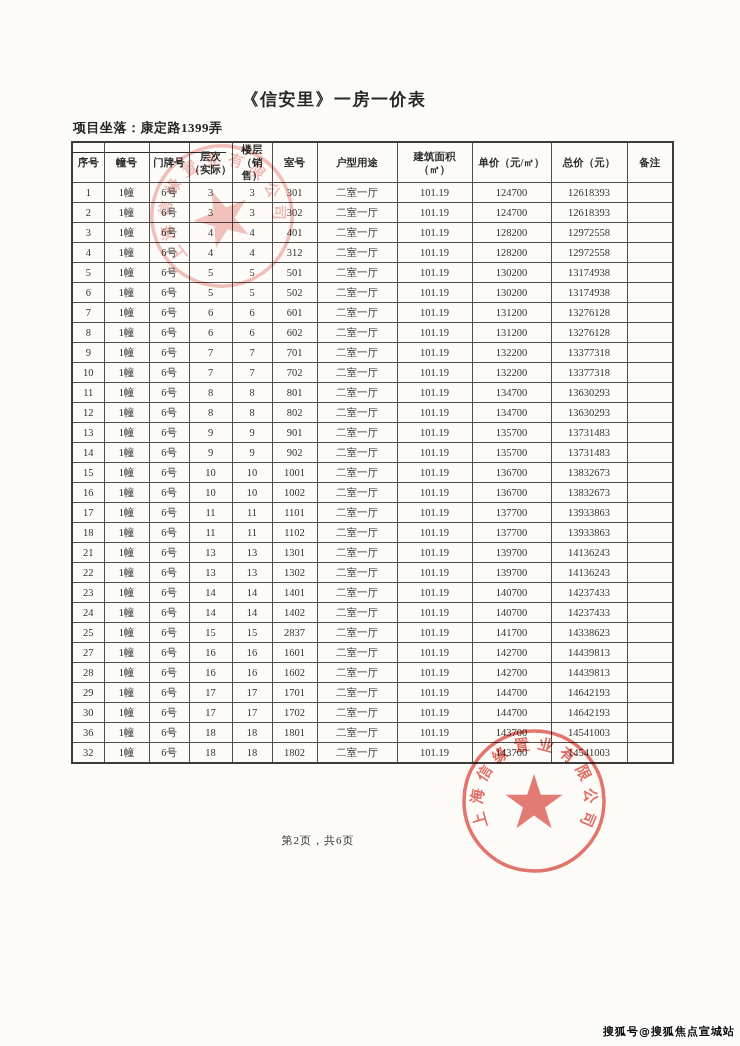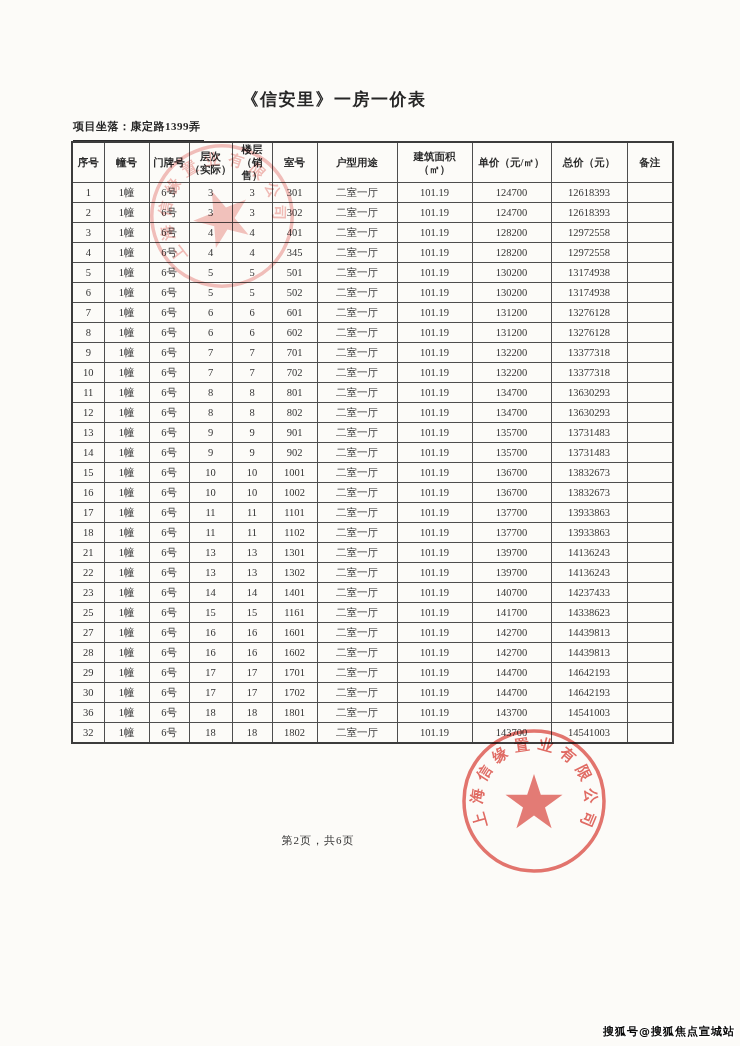--- a/index.html
+++ b/index.html
@@ -8,22 +8,22 @@
   .page {
     position:relative; width:740px; height:1046px;
     background:#fcfbf8; overflow:hidden; color:#2e2e2e;
   }
   .doc-title {
     position:absolute; top:88px; left:0; width:668px; text-align:center;
     font-size:17px; font-weight:bold; letter-spacing:1.5px; color:#262626;
   }
   .location-line {
     position:absolute; top:119px; left:73px;
-    font-size:11px; font-weight:bold; color:#262626;
-    border-bottom:1.5px solid #2b2b2b; padding:0 3px 6px 0; letter-spacing:0.5px;
+    font-size:13px; font-weight:bold; color:#262626;
+    border-bottom:1.5px solid #2b2b2b; padding:0 3px 15px 0; letter-spacing:0.5px;
   }
   table.price-table {
     position:absolute; top:141px; left:71px; width:601px;
     border-collapse:collapse; table-layout:fixed;
     border:2px solid #3c3c3c;
   }
   .price-table th, .price-table td {
     border:1px solid #4e4e4e; text-align:center; vertical-align:middle;
     color:#333; overflow:hidden;
   }
@@ -132,21 +132,21 @@
           <td>128200</td>
           <td>12972558</td>
           <td></td>
         </tr>
         <tr>
           <td>4</td>
           <td>1幢</td>
           <td>6号</td>
           <td>4</td>
           <td>4</td>
-          <td>345</td>
+          <td>312</td>
           <td>二室一厅</td>
           <td>101.19</td>
           <td>128200</td>
           <td>12972558</td>
           <td></td>
         </tr>
         <tr>
           <td>5</td>
           <td>1幢</td>
           <td>6号</td>
@@ -361,26 +361,39 @@
           <td>14</td>
           <td>14</td>
           <td>1401</td>
           <td>二室一厅</td>
           <td>101.19</td>
           <td>140700</td>
           <td>14237433</td>
           <td></td>
         </tr>
         <tr>
+          <td>24</td>
+          <td>1幢</td>
+          <td>6号</td>
+          <td>14</td>
+          <td>14</td>
+          <td>1402</td>
+          <td>二室一厅</td>
+          <td>101.19</td>
+          <td>140700</td>
+          <td>14237433</td>
+          <td></td>
+        </tr>
+        <tr>
           <td>25</td>
           <td>1幢</td>
           <td>6号</td>
           <td>15</td>
           <td>15</td>
-          <td>1161</td>
+          <td>2837</td>
           <td>二室一厅</td>
           <td>101.19</td>
           <td>141700</td>
           <td>14338623</td>
           <td></td>
         </tr>
         <tr>
           <td>27</td>
           <td>1幢</td>
           <td>6号</td>

